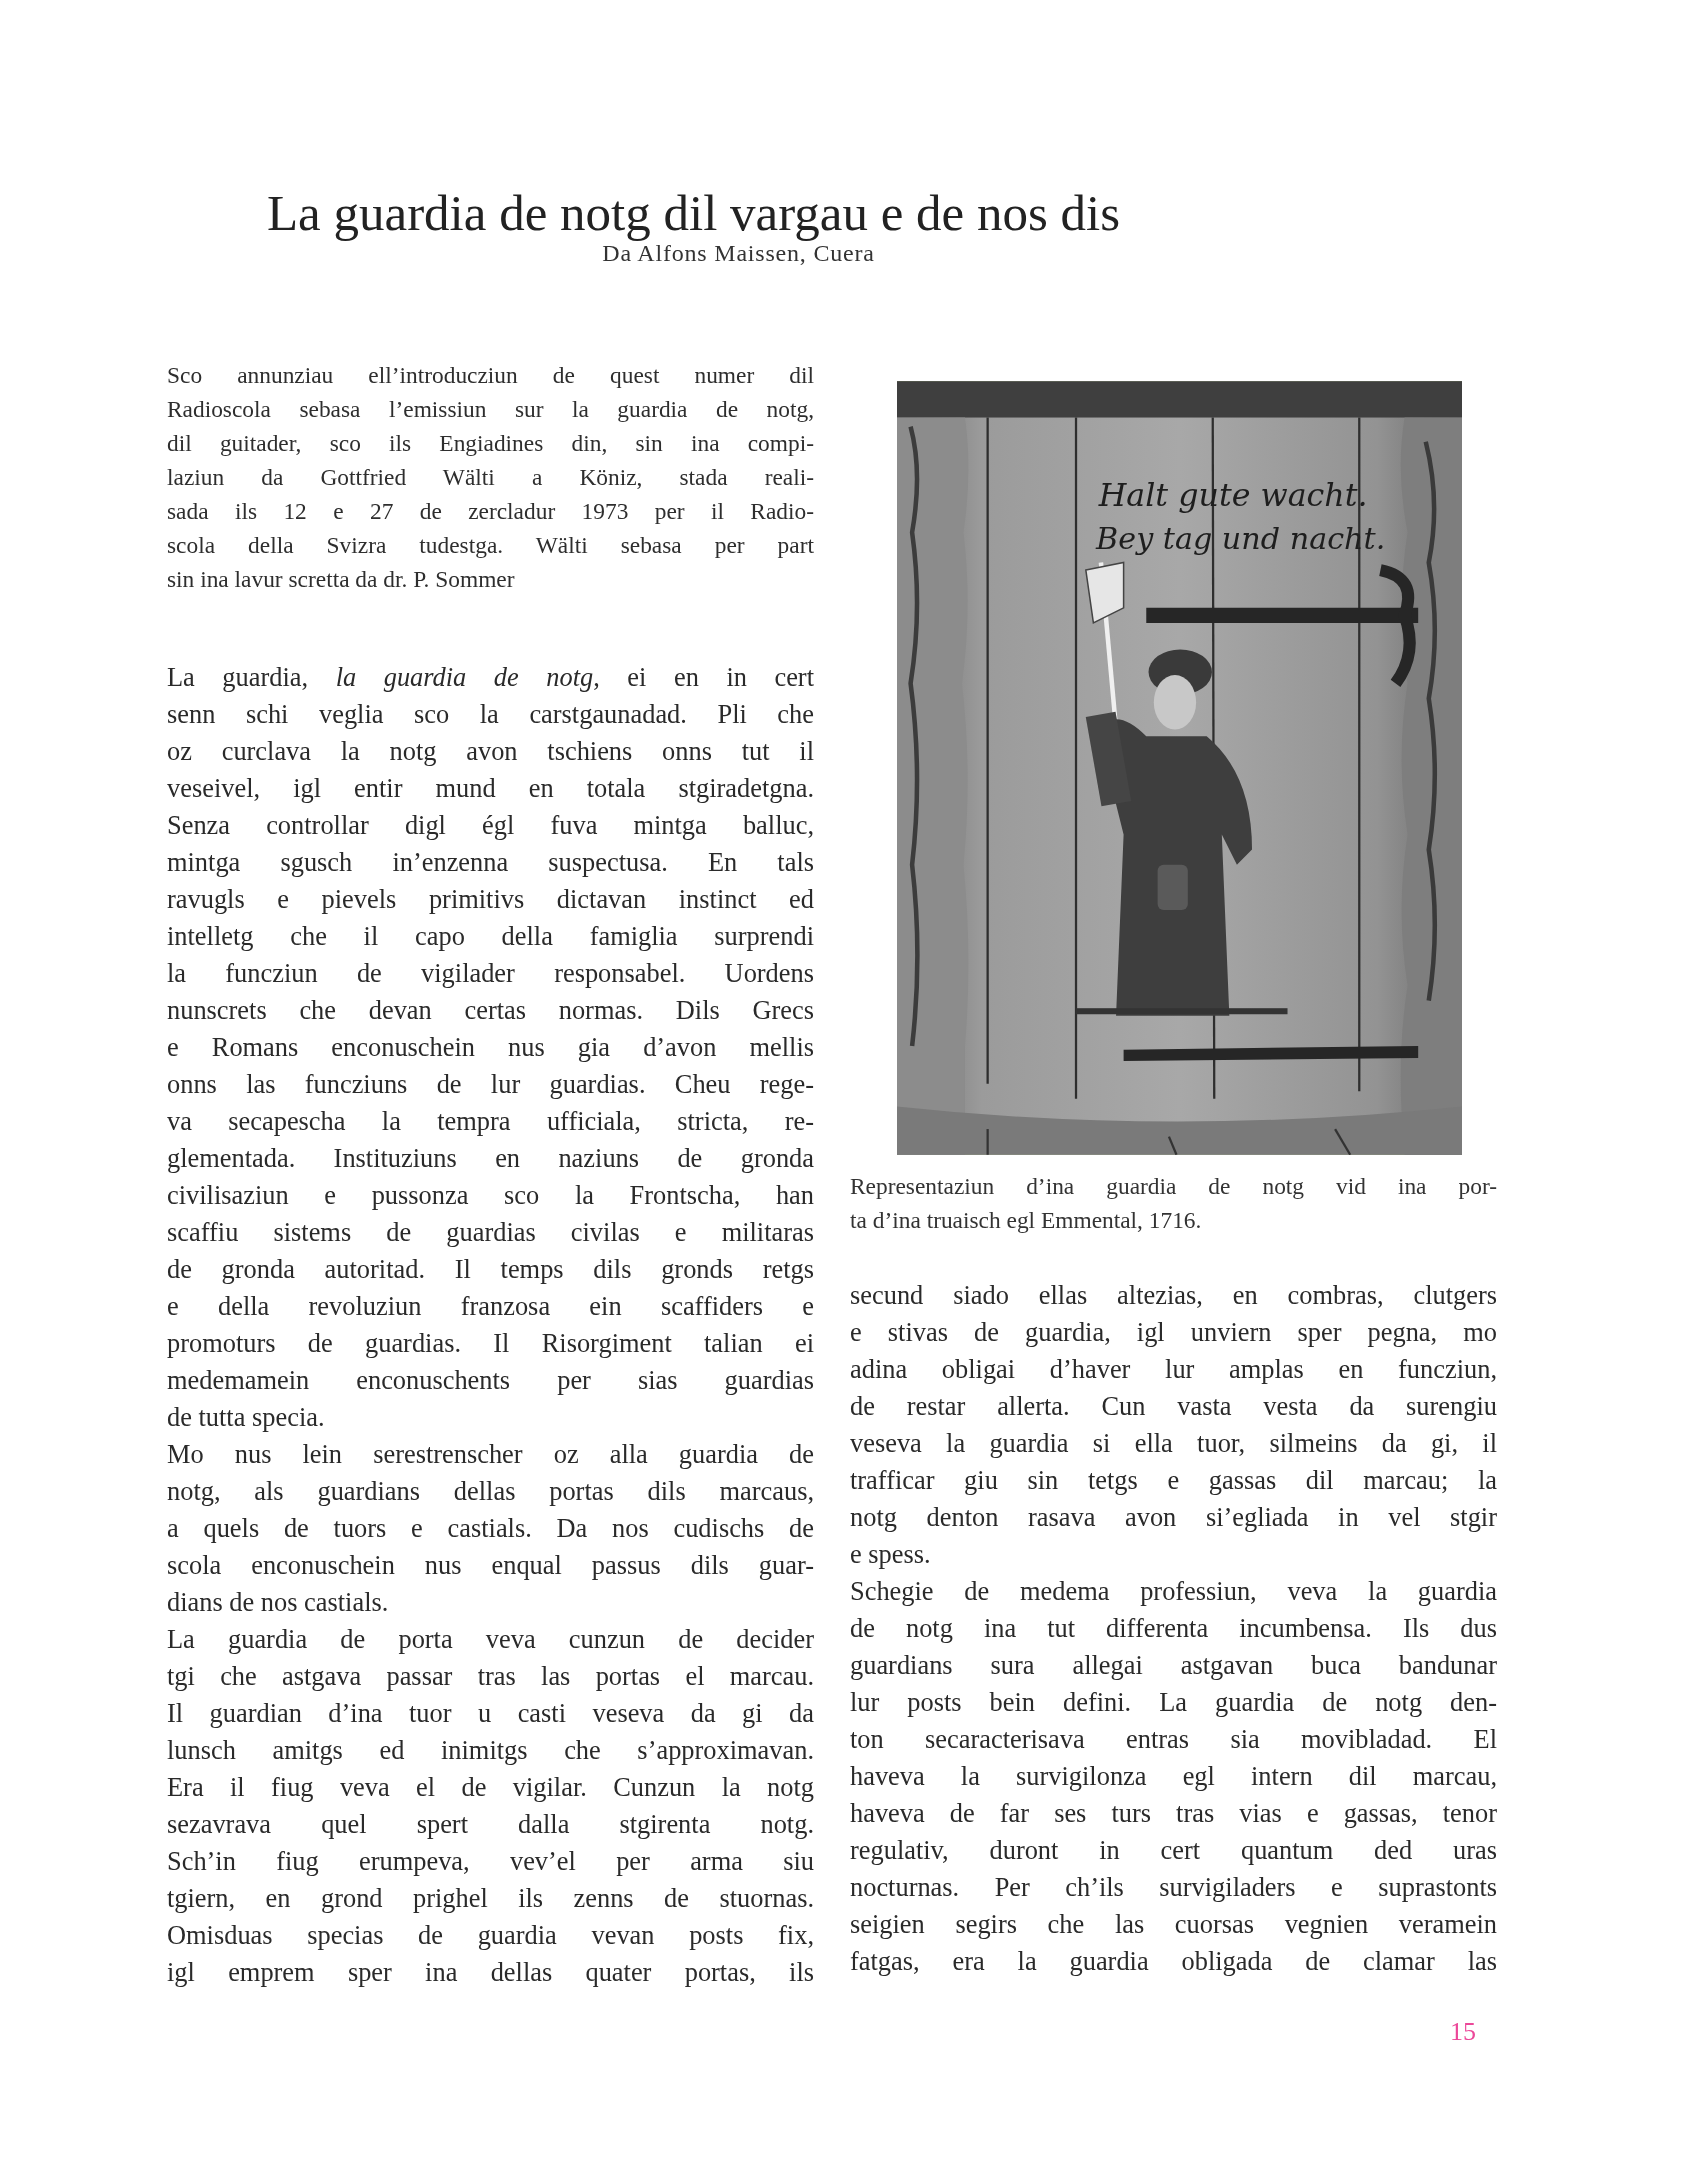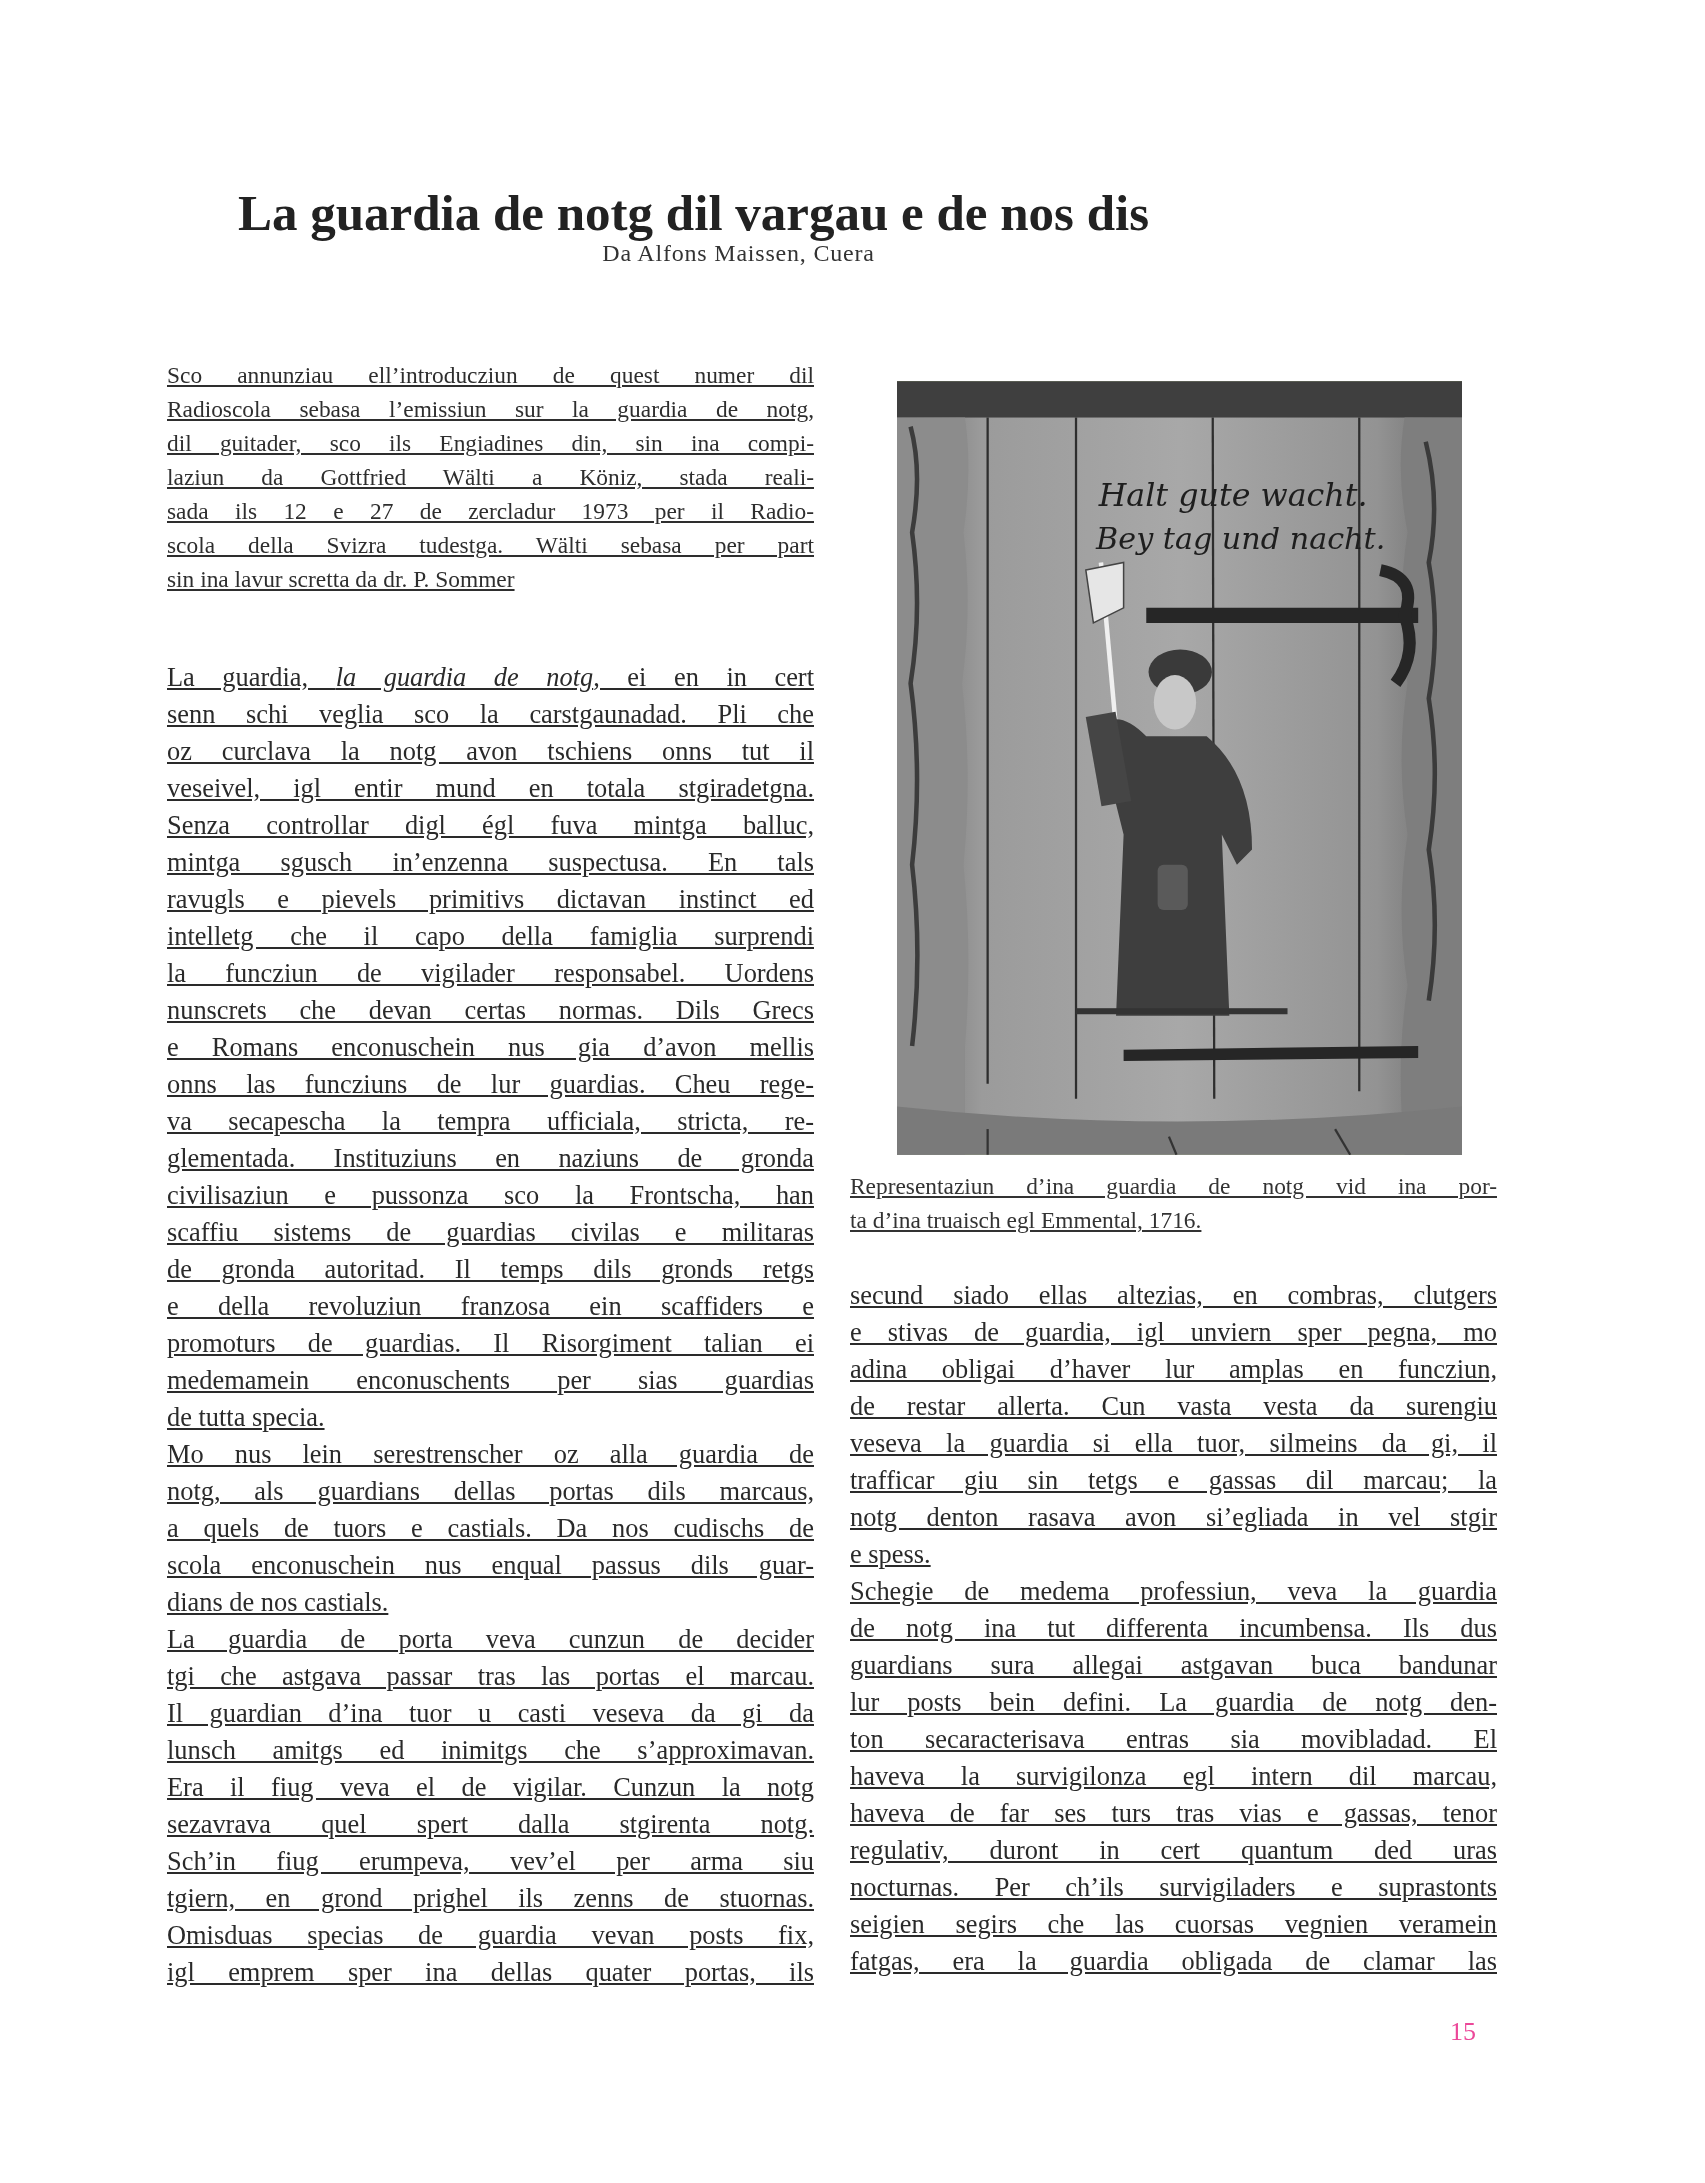--- a/index.html
+++ b/index.html
@@ -4,27 +4,27 @@
 <style>
   html, body { margin: 0; padding: 0; background: #ffffff; }
   body {
     width: 1706px; height: 2183px; position: relative; overflow: hidden;
     font-family: "Liberation Serif", "DejaVu Serif", serif;
     color: #2a2a2a;
   }
   .title {
     position: absolute; left: 0; width: 1387px; top: 150px;
     text-align: center; font-size: 51px; letter-spacing: 0px; color: #222;
-    font-weight: bold;
+    font-weight: normal;
   }
   .byline {
     position: absolute; left: 0; width: 1477px; top: 240px;
     text-align: center; font-size: 24px; color: #333; letter-spacing: 0.8px;
   }
-  .col { position: absolute; text-decoration: underline; }
+  .col { position: absolute; }
   .col-left { left: 167px; width: 647px; }
   .col-right { left: 850px; width: 647px; }
   .intro {
     top: 358px; font-size: 23.4px; line-height: 34px; color: #2e2e2e;
   }
   .line {
     display: block; white-space: nowrap; text-align: justify;
     text-align-last: justify; height: inherit;
   }
   .line.last { text-align-last: left; }

